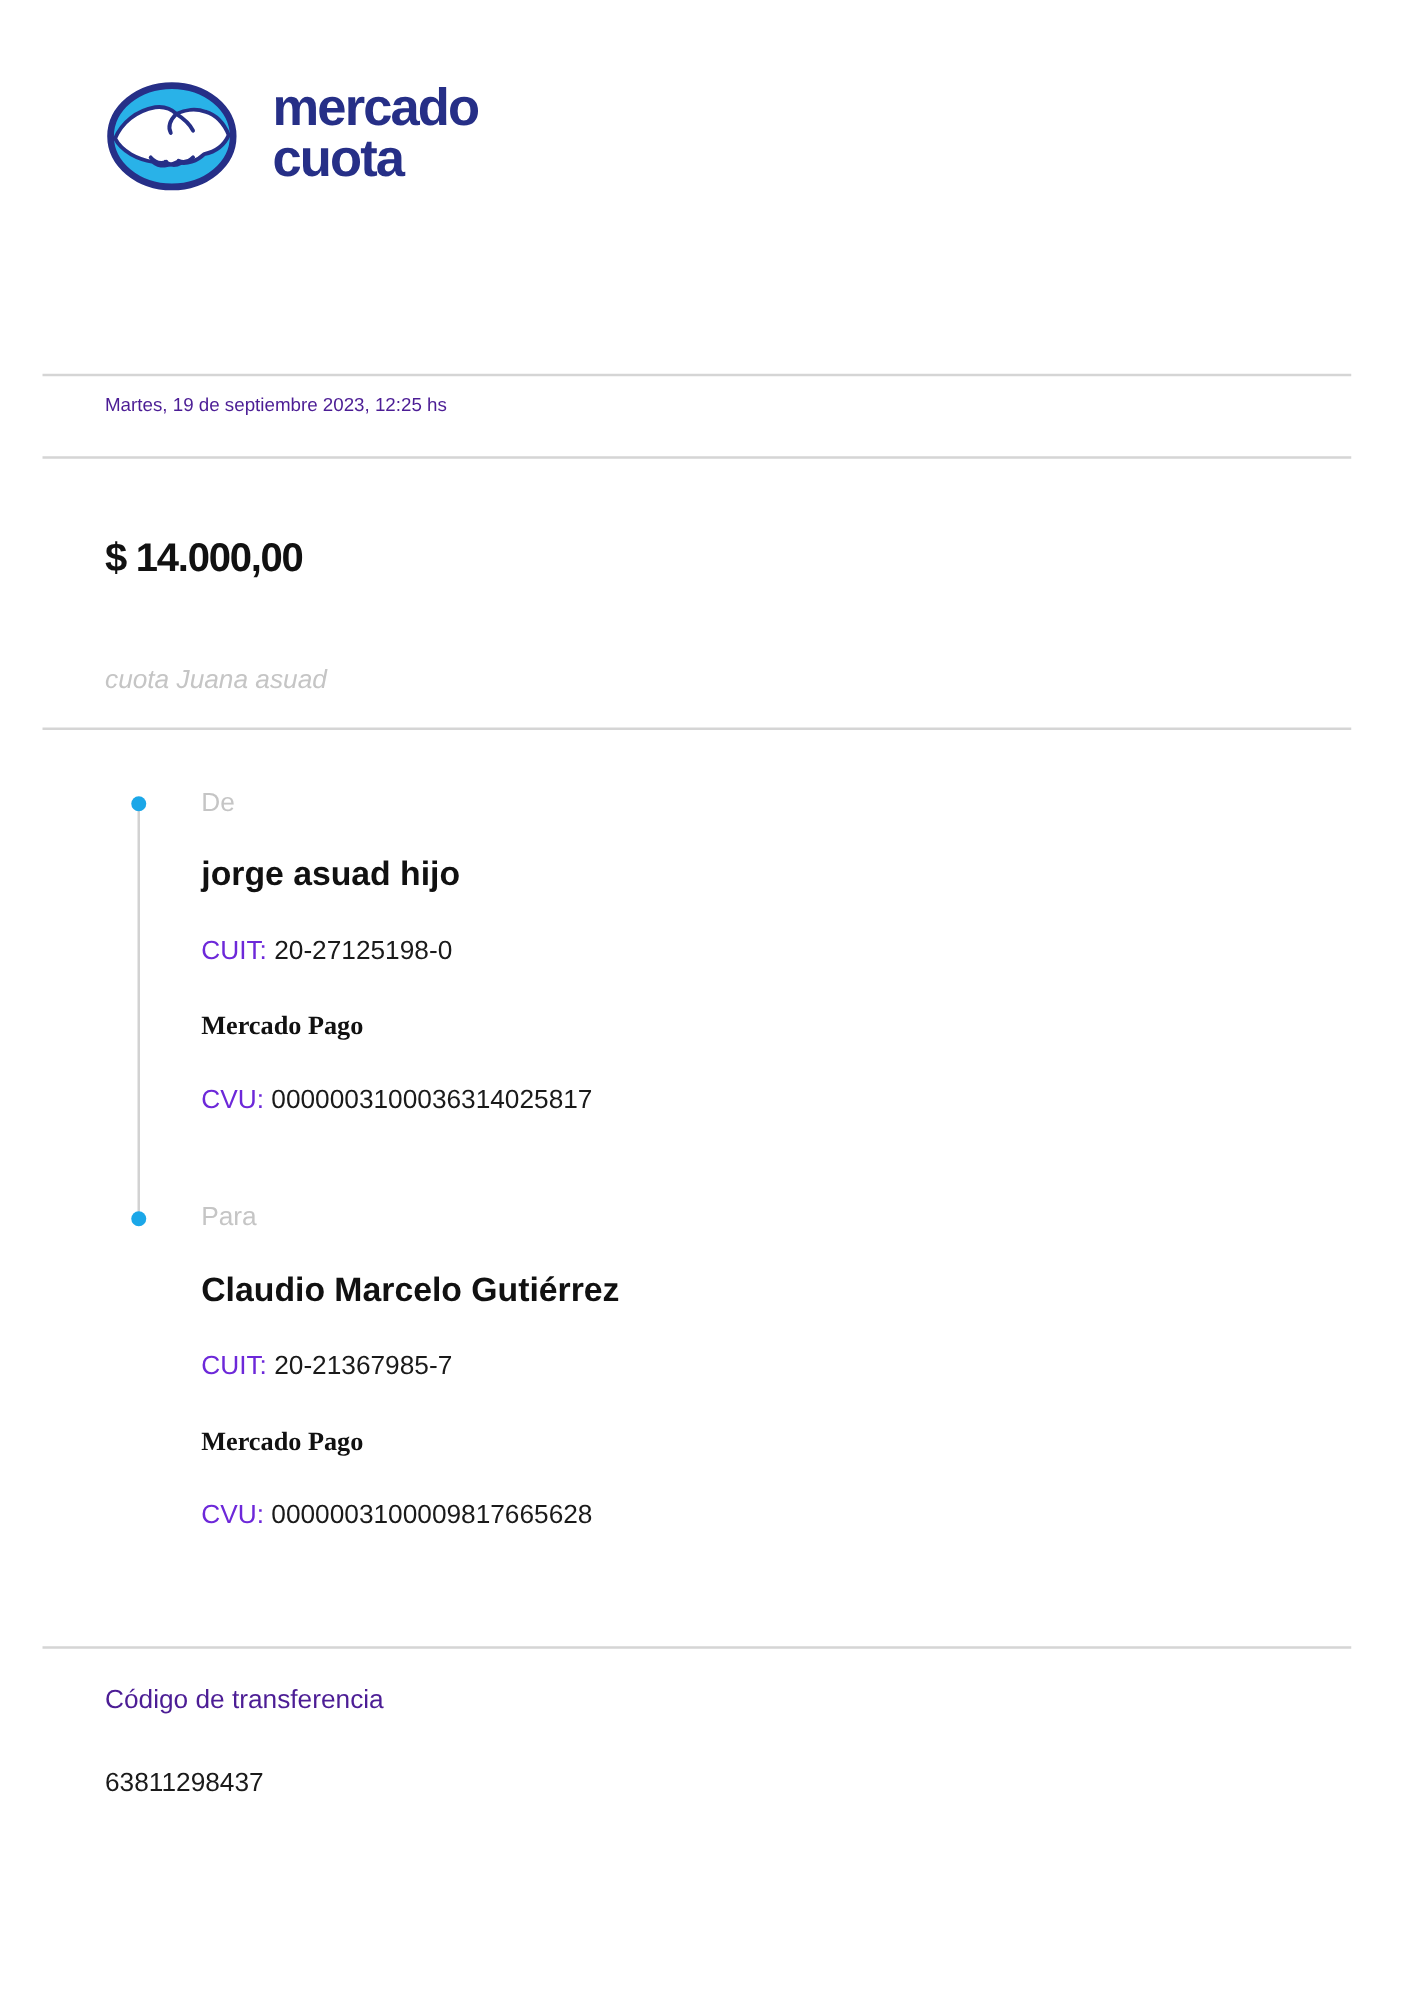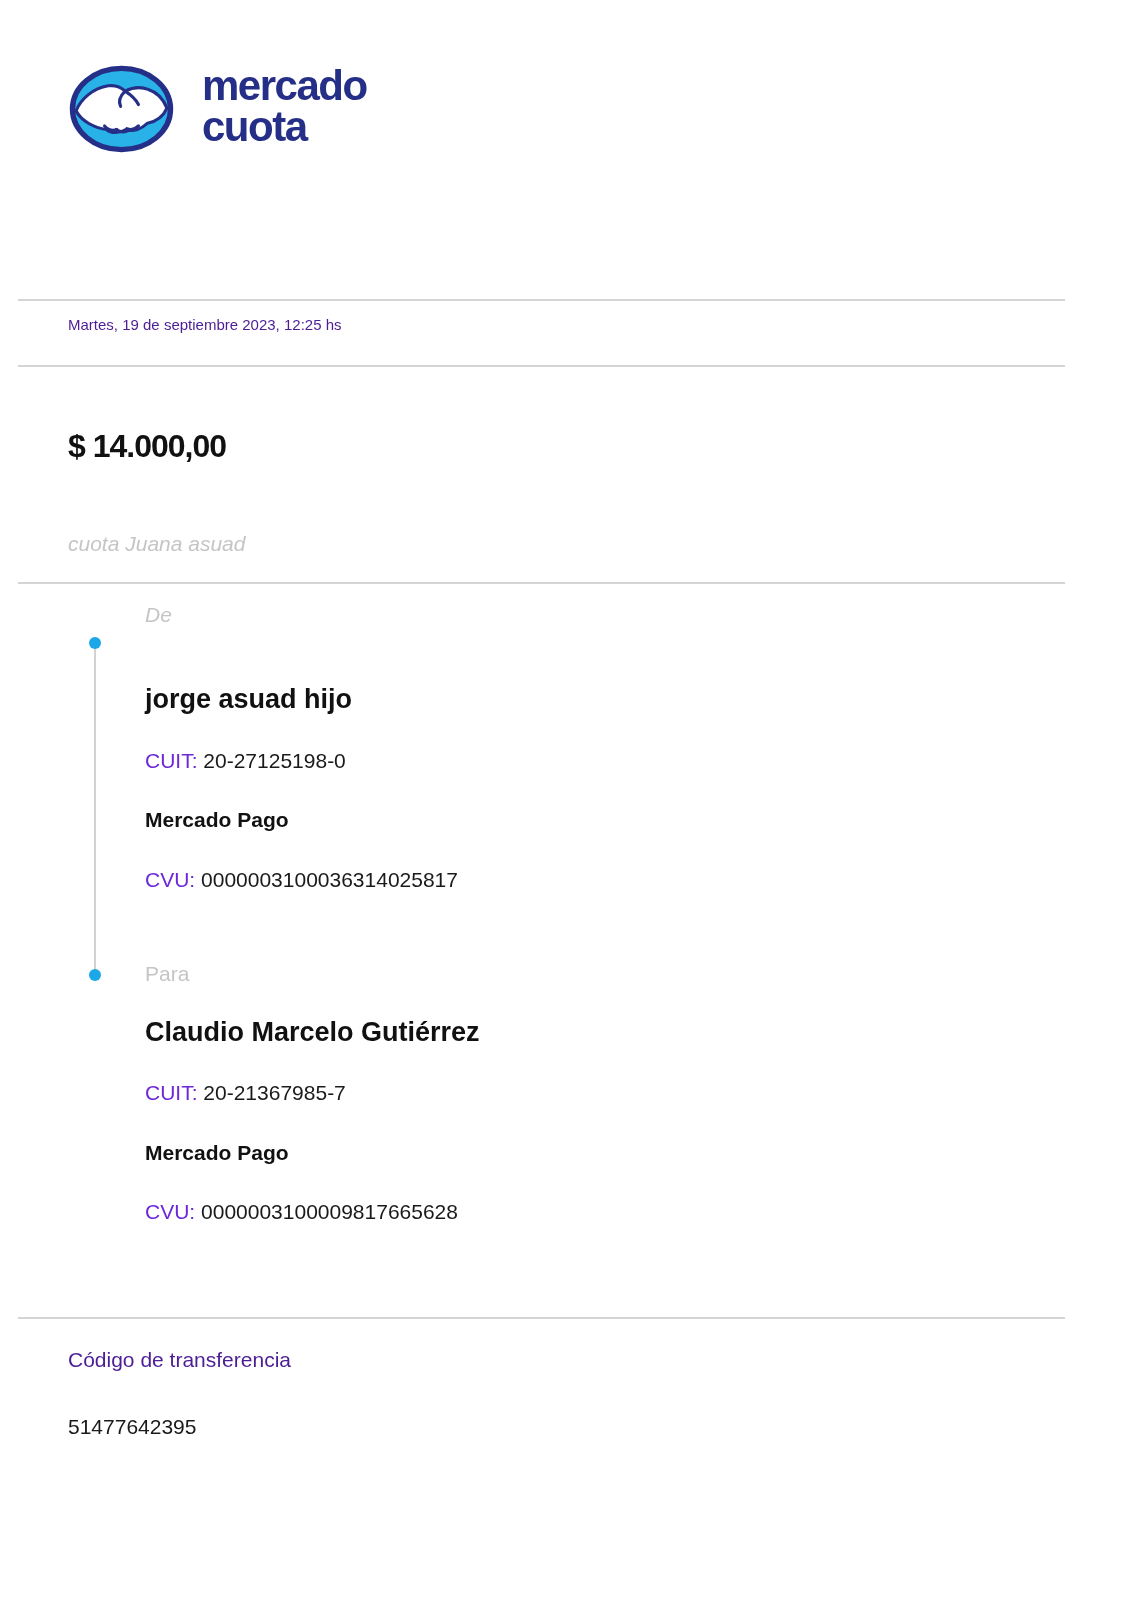--- a/index.html
+++ b/index.html
@@ -4,20 +4,21 @@
 <style>
   html, body { margin: 0; padding: 0; background: #ffffff; }
   .page {
     position: relative;
     width: 1065px;
     height: 1600px;
     background: #ffffff;
     font-family: "Liberation Sans", sans-serif;
     color: #1a1a1a;
     overflow: hidden;
+    margin-left: 16px;
   }
 
   
   .divider {
     position: absolute;
     left: 18px;
     width: 1094px;
     height: 2px;
     background: #d5d5d5;
   }
@@ -106,21 +107,21 @@
   .dot-from { top: 637px; }
   .dot-to   { top: 969px; }
 
   .t-label {
     position: absolute;
     left: 145px;
     font-size: 21px;
     line-height: 26px;
     color: #c5c5c5;
   }
-  .label-from { top: 602px; font-style: italic; }
+  .label-from { top: 630px; }
   .label-to   { top: 961px; }
 
   .person-name {
     position: absolute;
     left: 145px;
     font-size: 27px;
     line-height: 32px;
     font-weight: bold;
     color: #111111;
   }
@@ -136,20 +137,21 @@
   }
   .kv-line .k { color: #6d28d9; }
   .cuit-from { top: 748px; }
   .bank-line {
     position: absolute;
     left: 145px;
     font-size: 21px;
     line-height: 26px;
     font-weight: bold;
     color: #111111;
+    font-family: Liberation Serif, serif;
   }
   .bank-from { top: 807px; }
   .cvu-from  { top: 867px; }
   .cuit-to   { top: 1080px; }
   .bank-to   { top: 1140px; }
   .cvu-to    { top: 1199px; }
 
   .code-label {
     position: absolute;
     top: 1347px;
@@ -218,15 +220,15 @@
     </div>
     <div class="bank-line bank-to">Mercado Pago</div>
     <div class="kv-line cvu-to">
       <span class="k">CVU:</span>
       <span>0000003100009817665628</span>
     </div>
   </div>
 
   <div class="divider div-4"></div>
   <div class="code-label">Código de transferencia</div>
-  <div class="code-value">51477642395</div>
+  <div class="code-value">63811298437</div>
 
 </div>
 
 </body></html>

